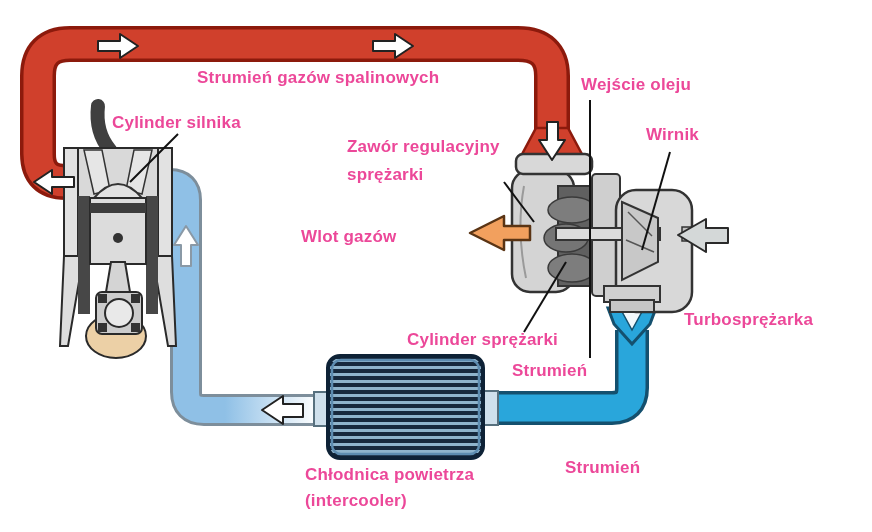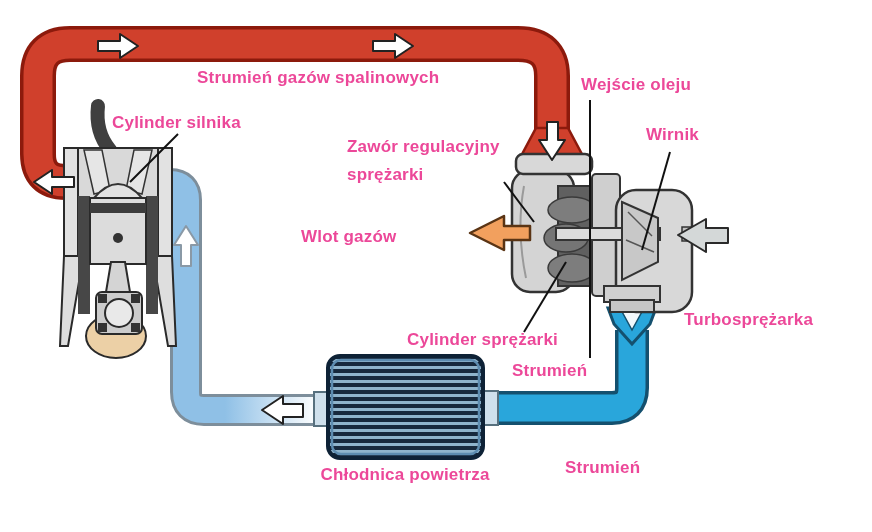--- a/index.html
+++ b/index.html
@@ -6,21 +6,21 @@
   #stage{
     position:relative;width:872px;height:532px;background:#ffffff;overflow:hidden;
     font-family:"Liberation Sans","DejaVu Sans",sans-serif;
   }
   #stage svg{position:absolute;left:0;top:0;}
   .lbl{
     position:absolute;color:#ec4899;font-weight:bold;font-size:17px;line-height:20px;
     white-space:nowrap;letter-spacing:.2px;
   }
   .lbl.two{white-space:normal;line-height:28px;}
-  .center{text-align:center;}
+  .center{text-align:left;}
 </style>
 </head>
 <body>
 
 <div id="stage">
 
 <svg width="872" height="532" viewBox="0 0 872 532">
   <defs>
     <linearGradient id="fadeBlue" gradientUnits="userSpaceOnUse" x1="225" y1="0" x2="318" y2="0">
       <stop offset="0" stop-color="#8fc0e6"></stop>
@@ -140,15 +140,16 @@
   <div class="lbl" style="left:684px;top:310px">Turbosprężarka</div>
 
   <div class="lbl" style="left:407px;top:330px">Cylinder sprężarki</div>
 
   <div class="lbl" style="left:512px;top:361px">Strumień</div>
 
   <div class="lbl" style="left:565px;top:458px">Strumień</div>
 
   <div class="lbl two center" style="left:305px;top:462px;width:200px;line-height:26px">
     <span>Chłodnica powietrza</span><br>
+    <span>(intercooler)</span>
   </div>
 
 </div>
 
 </body></html>

